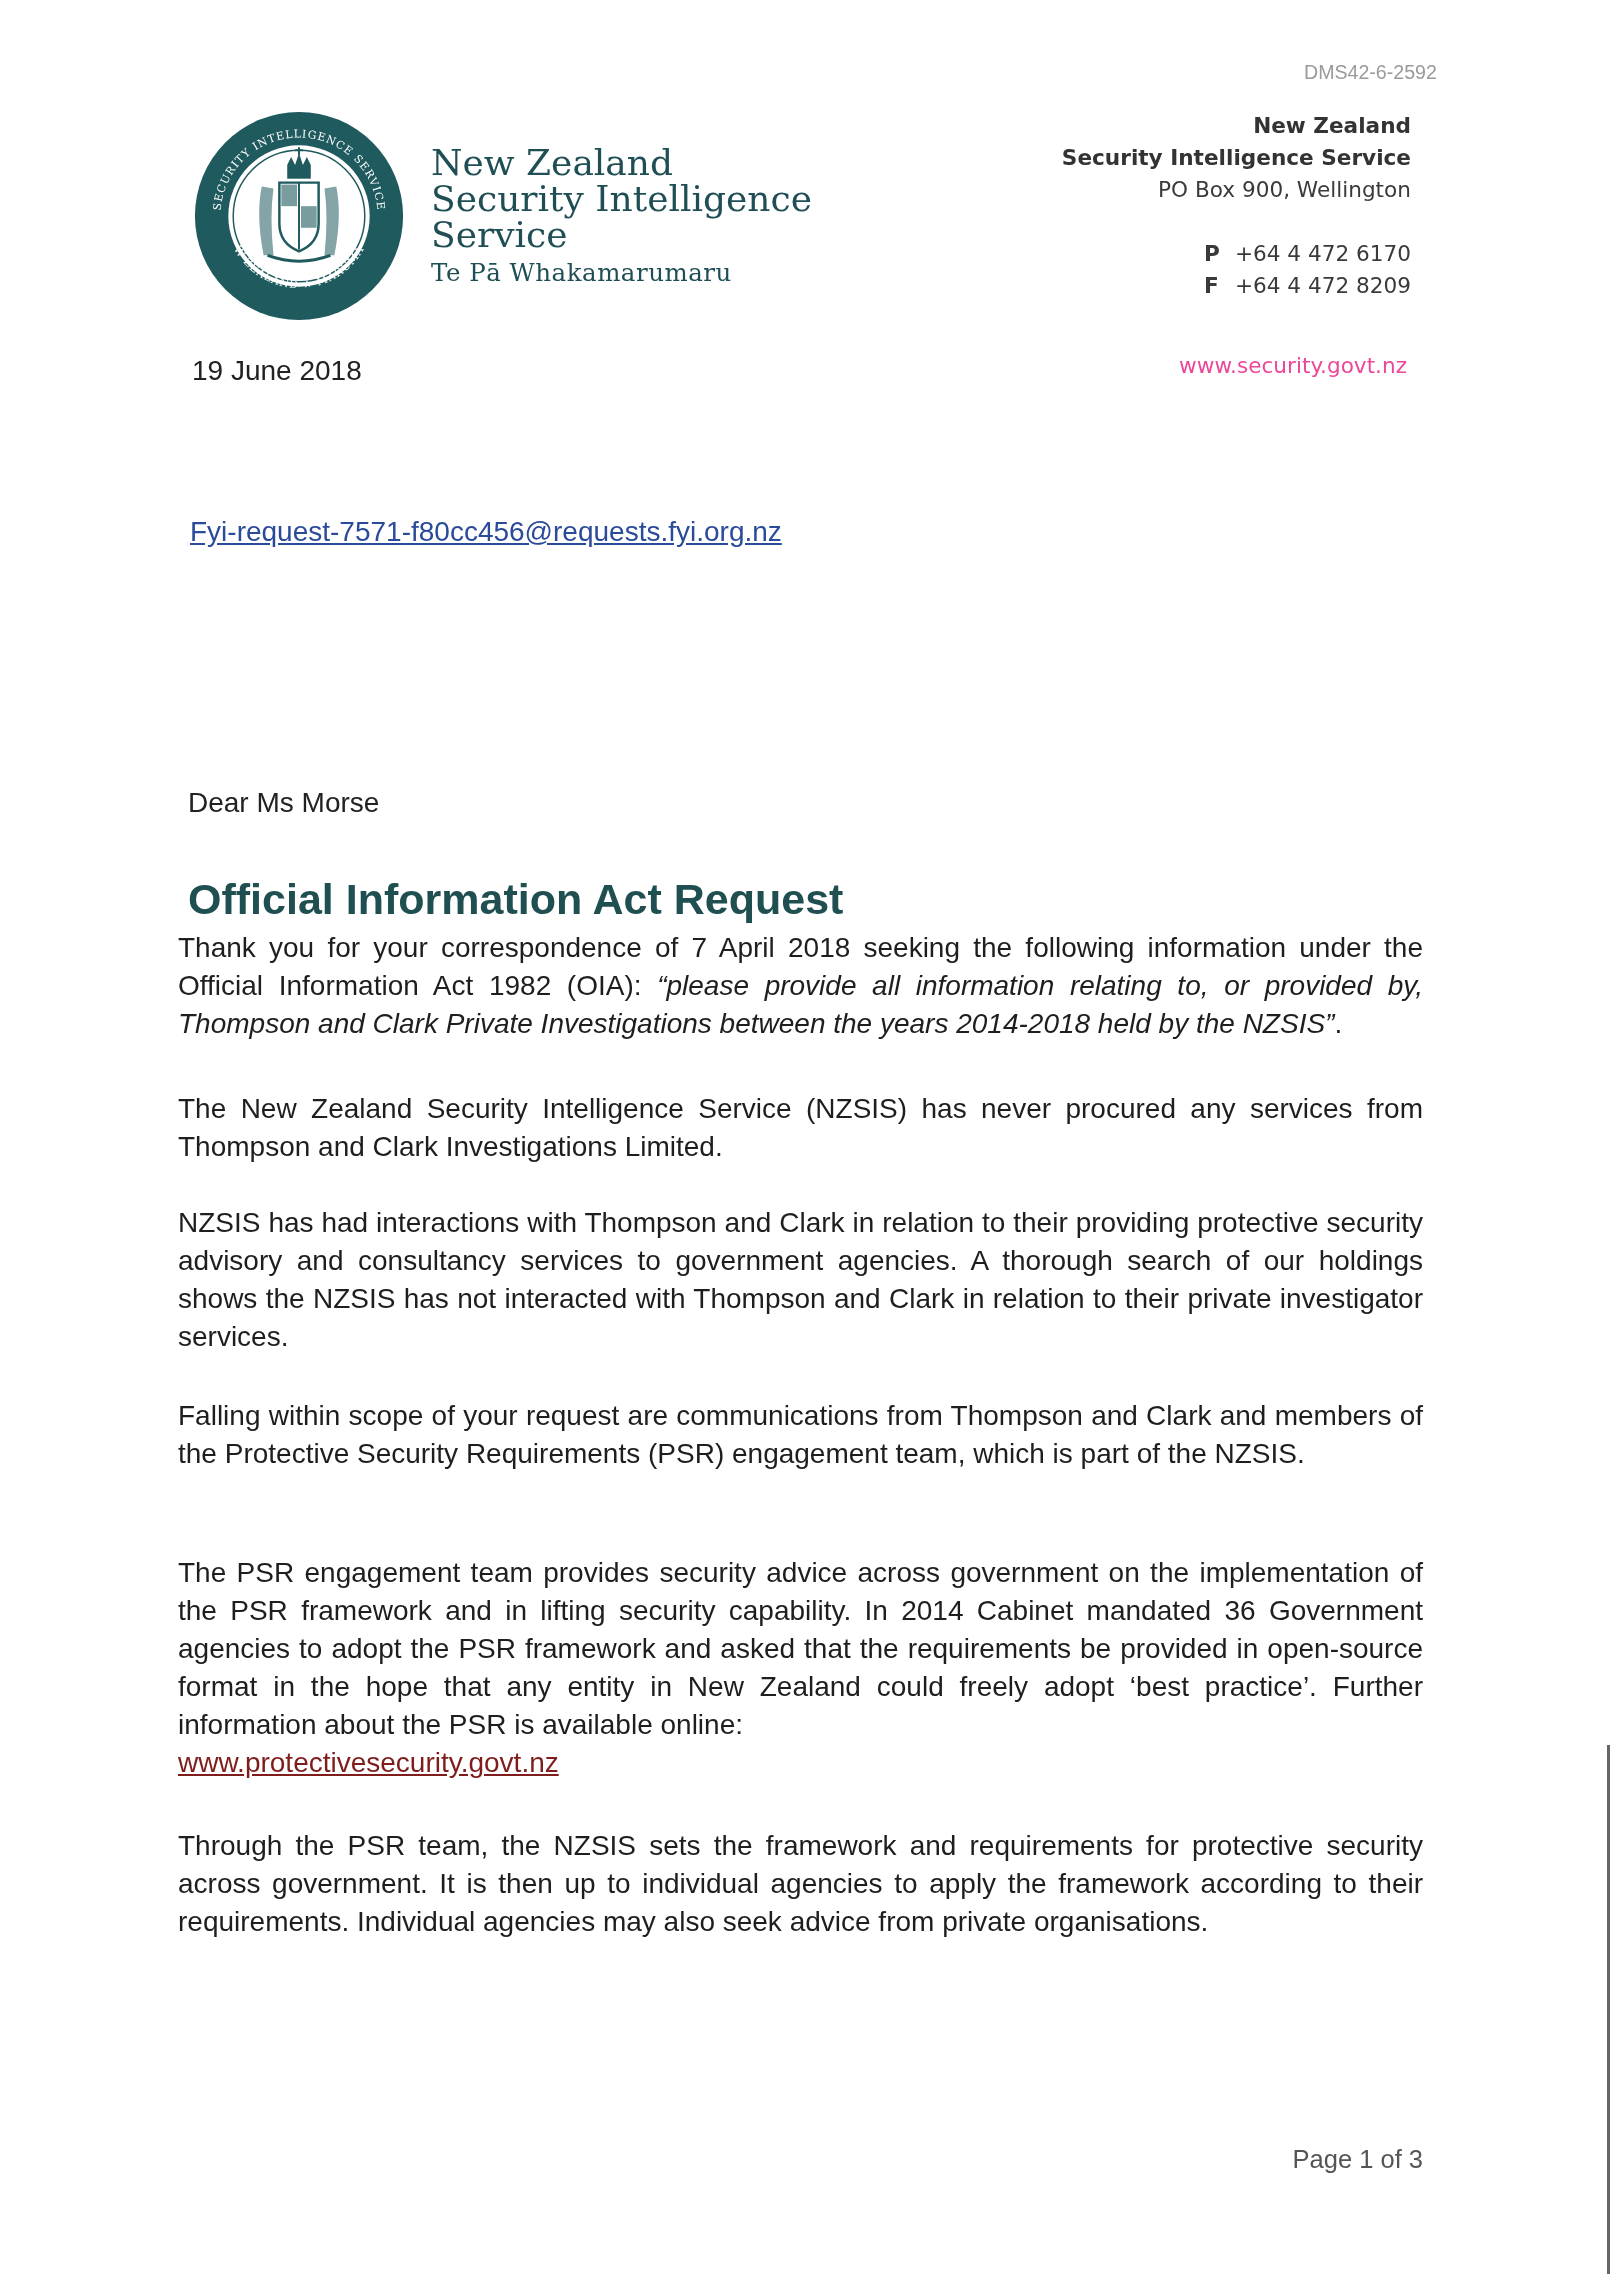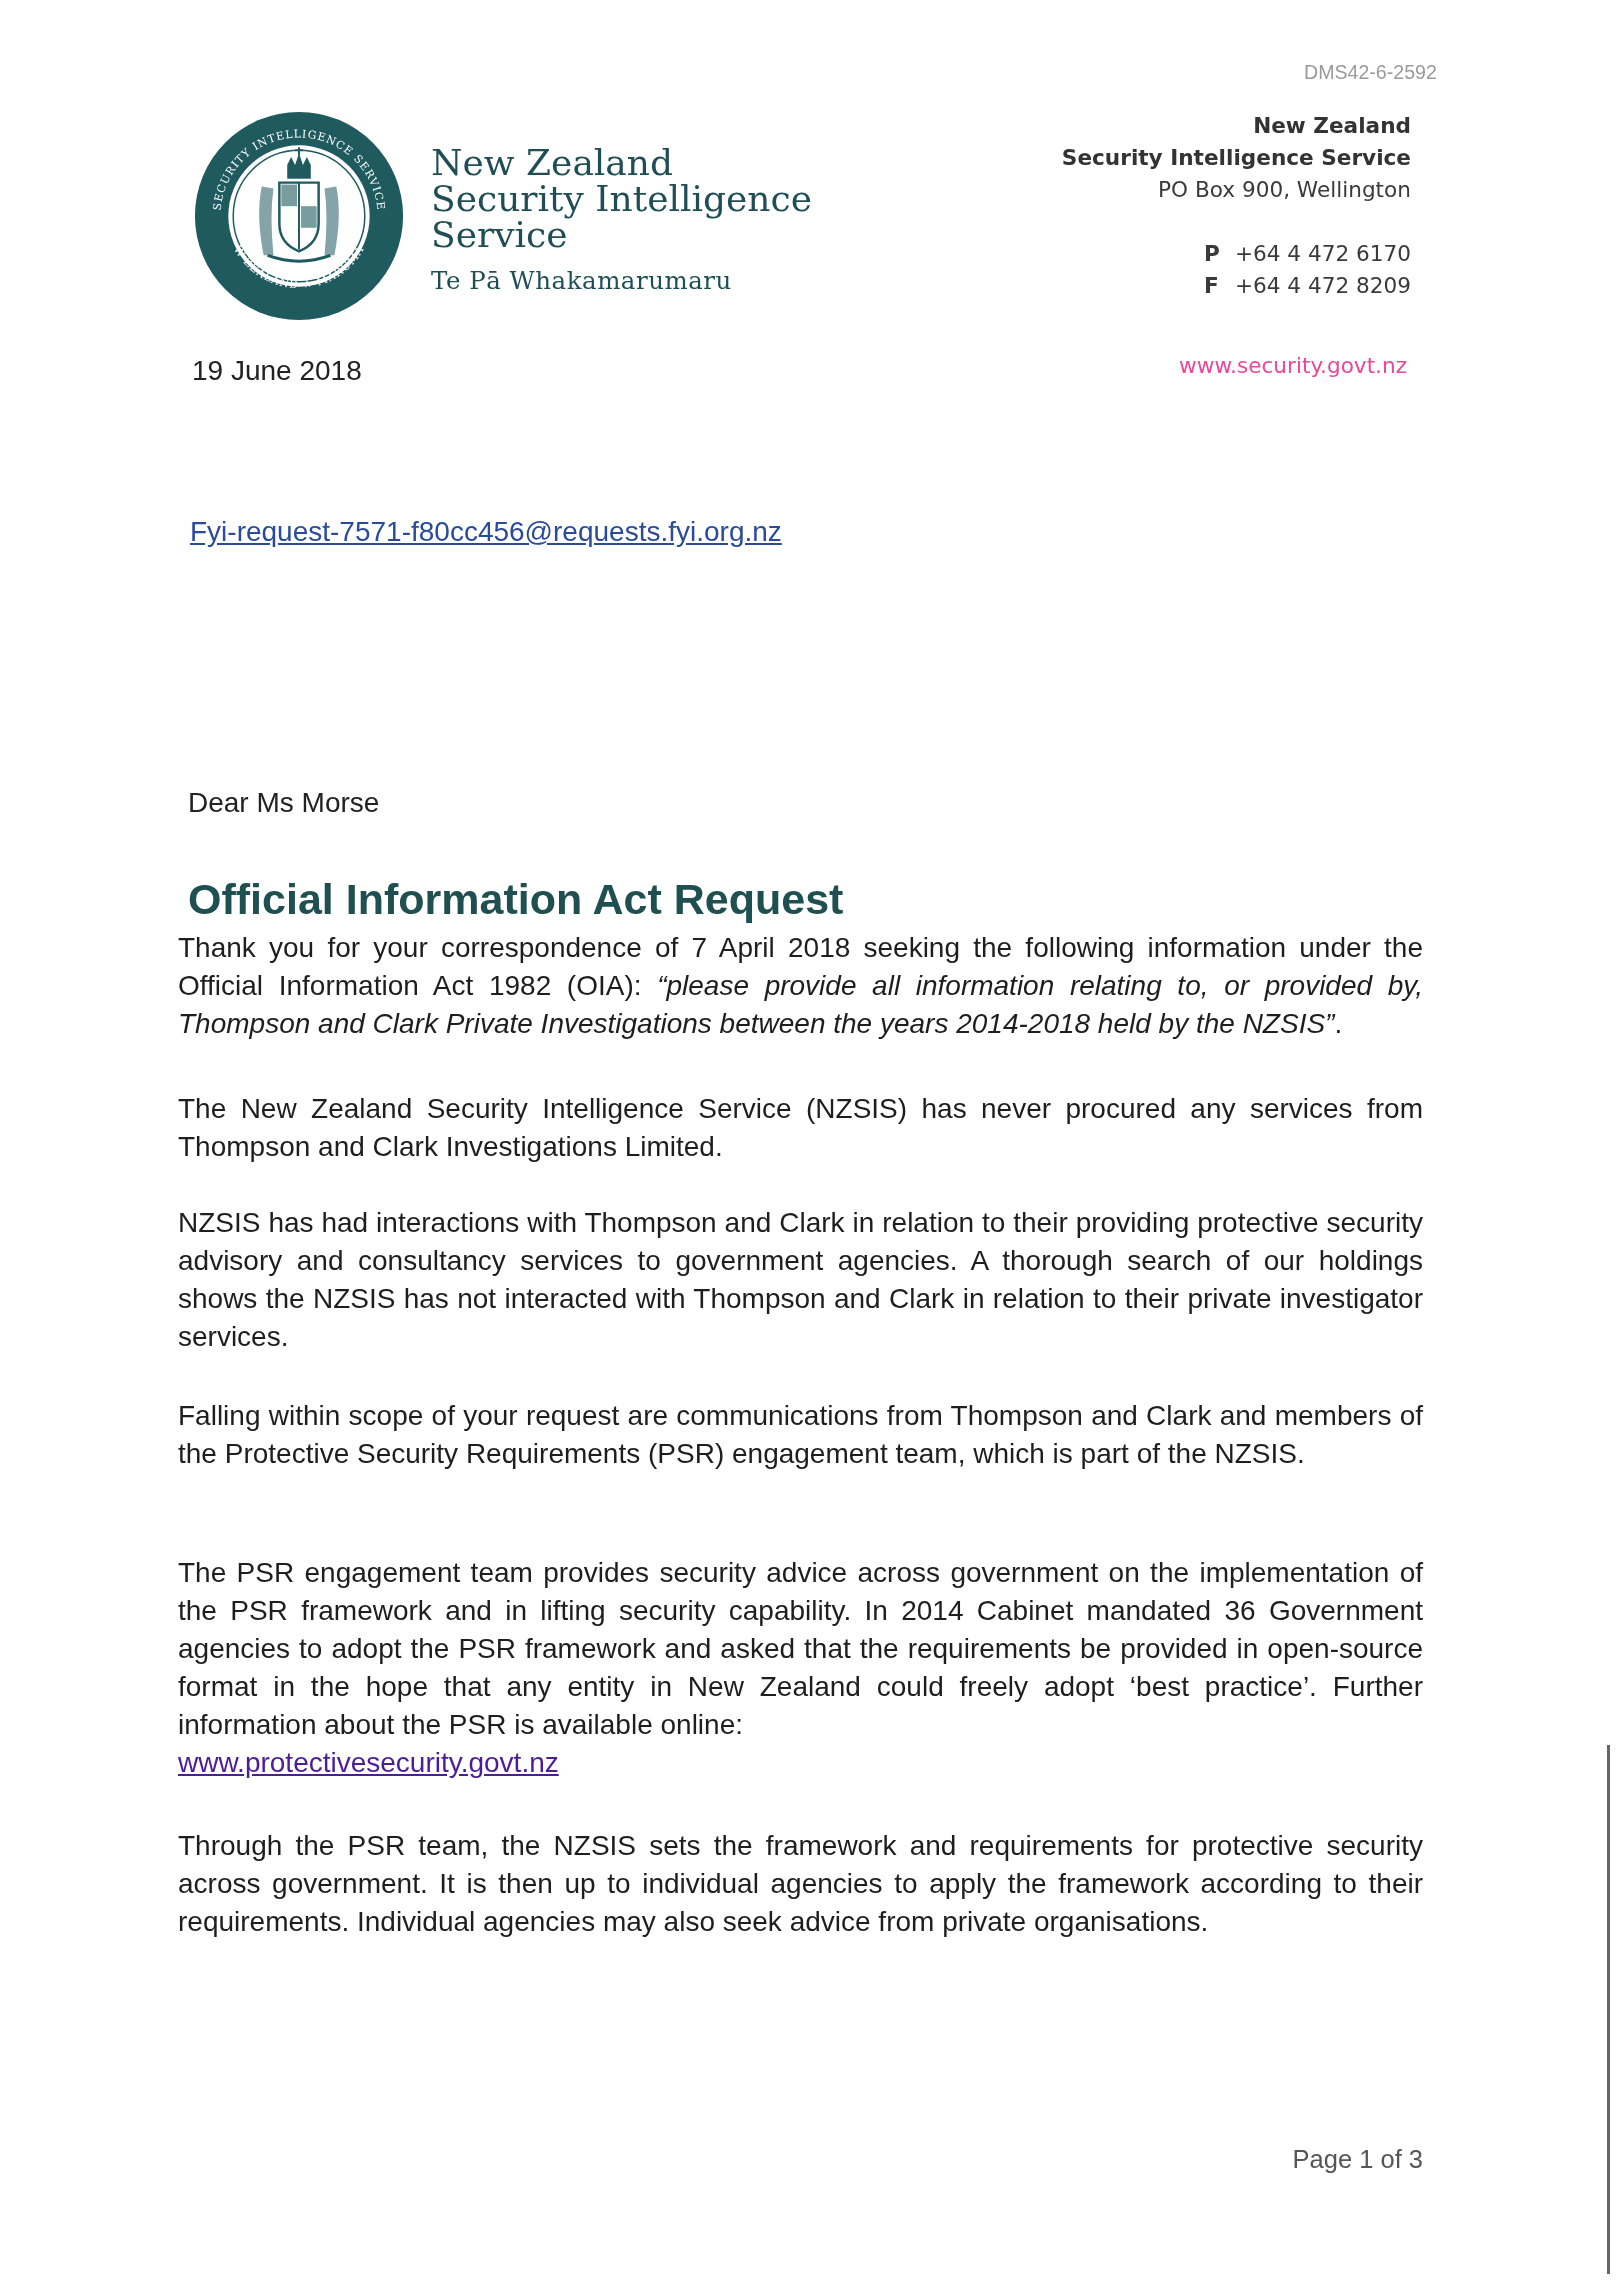--- a/index.html
+++ b/index.html
@@ -5,34 +5,34 @@
   html, body { margin: 0; padding: 0; }
   body {
     width: 1621px; height: 2294px; background: #ffffff; position: relative; overflow: hidden;
     font-family: "DejaVu Sans", sans-serif; color: #222;
   }
   .abs { position: absolute; }
   .ref { left: 1304px; top: 61px; font-family: "Liberation Sans", sans-serif; font-size: 19.6px; color: #9a9a9a; }
   .logo { left: 191px; top: 108px; width: 216px; height: 216px; }
   .brand { left: 431px; top: 145px; font-family: "DejaVu Serif", serif; color: #1f4f55; }
   .brand .l1 { font-size: 36px; line-height: 36px; }
-  .brand .sub { font-size: 24.5px; margin-top: 13px; letter-spacing: 0.5px; }
+  .brand .sub { font-size: 24.5px; margin-top: 5px; letter-spacing: 0.5px; }
   .addr { right: 210px; top: 110px; text-align: right; font-size: 21.6px; color: #3a3a3a; line-height: 32px; }
   .addr .b { font-weight: bold; color: #333; }
   .phone { right: 210px; top: 238px; font-size: 21.6px; color: #3a3a3a; line-height: 32px; text-align: right; }
   .phone .k { font-weight: bold; display: inline-block; width: 31px; text-align: left; }
   .web { right: 214px; top: 353px; font-size: 21.6px; color: #ec4899; }
   .date { left: 192px; top: 355px; font-size: 28px; color: #222; font-family: "Liberation Sans", sans-serif; }
   .recip { left: 190px; top: 512px; font-size: 28px; line-height: 39px; font-family: "Liberation Sans", sans-serif; }
   .recip a { color: #2a4a9a; text-decoration: underline; }
   .salut { left: 188px; top: 787px; font-size: 28px; font-family: "Liberation Sans", sans-serif; }
   .heading { left: 188px; top: 863px; font-size: 43px; font-weight: bold; color: #1f4f50; font-family: "Liberation Sans", sans-serif; margin-top: 12px; }
   .para { left: 178px; width: 1245px; font-size: 28px; line-height: 38px; text-align: justify; font-family: "Liberation Sans", sans-serif; color: #1e1e1e; }
   .para i { font-style: italic; }
-  .para a { color: #4c1d95; text-decoration: underline; margin-top: 36px; }
+  .para a { color: #7f1d1d; text-decoration: underline; margin-top: 36px; }
   .pagenum { right: 198px; top: 2145px; font-family: "Liberation Sans", sans-serif; font-size: 25.5px; color: #555; text-align: center; }
   .edge { left: 1607px; top: 1745px; width: 2.9px; height: 529px; background: #666; }
 </style>
 </head>
 <body>
 
 <div class="abs ref">DMS42-6-2592</div>
 
 <div class="abs logo">
   <svg width="216" height="216" viewBox="0 0 220 220">

